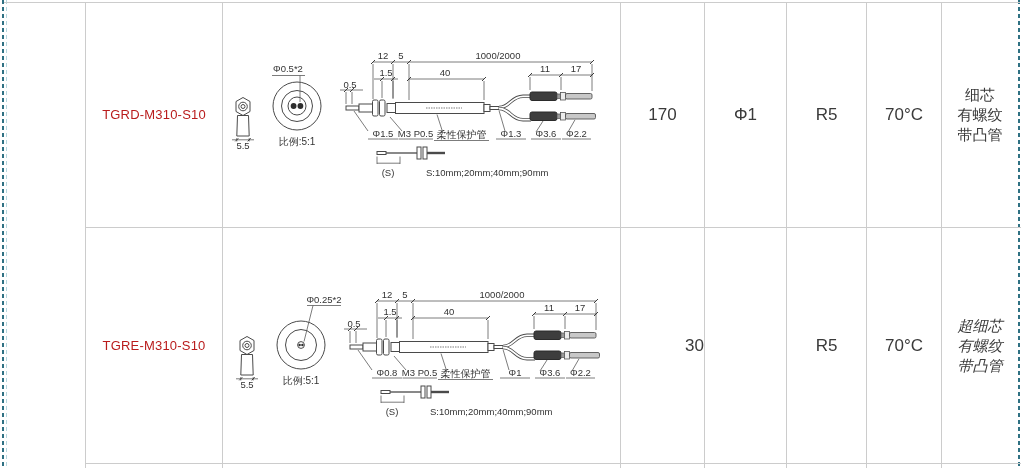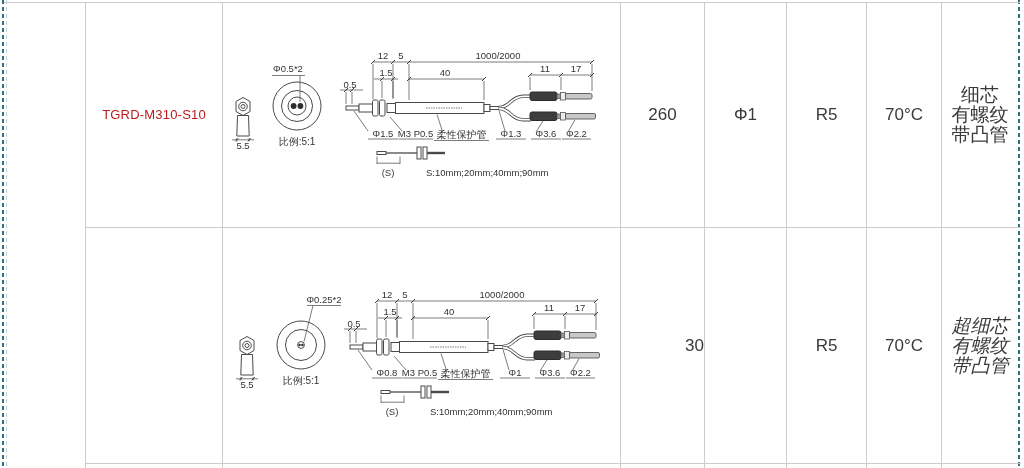--- a/index.html
+++ b/index.html
@@ -9,21 +9,21 @@
   .cutline{position:absolute;top:0;bottom:0;width:2px;
            background:repeating-linear-gradient(180deg,#2f7183 0 4px,transparent 4px 7px);}
   .cutline.sub{width:1px;background:repeating-linear-gradient(180deg,rgba(110,175,190,.5) 0 4px,transparent 4px 7px);}
   
   .vl{position:absolute;top:2px;bottom:0;width:1px;background:#cccccc;}
   .hl{position:absolute;height:1px;background:#cccccc;}
   
   .cell{position:absolute;display:flex;align-items:center;justify-content:center;text-align:center;}
   .model{font-size:13px;color:#b91c1c;letter-spacing:.2px;}
   .val{font-size:17px;color:#3a3a3a;}
-  .desc{font-size:19px;line-height:20px;color:#3a3a3a;}
+  .desc{font-size:15px;line-height:20px;color:#3a3a3a;}
   .desc span{white-space:pre-line;}
   .drawhost{position:absolute;}
   
   svg.sensor-drawing{display:block;overflow:visible;}
   svg.sensor-drawing text{font-family:"Liberation Sans","DejaVu Sans",sans-serif;font-size:9.5px;fill:#333;}
   svg.sensor-drawing .t10{font-size:10px;}
   svg.sensor-drawing path{fill:none;}
   .g-shape rect,.g-shape polygon,.g-shape circle{fill:#ffffff;stroke:#4a4a4a;stroke-width:1;}
   .g-shape circle.fill{fill:#2e2e2e;stroke:none;}
   .g-shape rect.sleeve{fill:#3d3d3d;stroke:#2b2b2b;}
@@ -158,37 +158,40 @@
       <rect x="187" y="107" width="4" height="12"></rect>
       <rect x="193" y="107" width="4" height="12"></rect>
       <path class="w2" d="M197,113 H215"></path>
       <path class="thin" d="M147,116.5 V124 M170,116.5 V124 M147,123.2 H170"></path>
       <text x="158" y="136" text-anchor="middle">(S)</text>
       <text x="196" y="136">S:10mm;20mm;40mm;90mm</text>
     </g>
   </svg>
     </div>
   <div class="cell val" style="left:621px;top:2px;width:83px;height:225px;">
-    <span>260</span>
+    <span>170</span>
   </div>
   <div class="cell val" style="left:705px;top:2px;width:81px;height:225px;">
     <span>Φ1</span>
   </div>
   <div class="cell val" style="left:787px;top:2px;width:79px;height:225px;">
     <span>R5</span>
   </div>
   <div class="cell val" style="left:867px;top:2px;width:74px;height:225px;">
     <span>70°C</span>
   </div>
   <div class="cell desc" style="left:942px;top:2px;width:76px;height:225px;">
     <span>细芯
 有螺纹
 带凸管</span>
   </div>
 
+  <div class="cell model" style="left:86px;top:228px;width:136px;height:235px;">
+    <span>TGRE-M310-S10</span>
+  </div>
   <div class="drawhost" style="left:234px;top:279px;">
       <svg class="sensor-drawing row-r2" width="385" height="150" viewBox="0 0 385 150">
 
     <g class="g-shape">
       <polygon points="13,57.5 20,61.5 20,71.5 13,75.5 6,71.5 6,61.5"></polygon>
       <circle cx="13" cy="66.5" r="4.3"></circle>
       <circle cx="13" cy="66.5" r="2"></circle>
       <polygon points="7.5,75.5 18.5,75.5 19.2,96 6.8,96"></polygon>
       <path class="thin" d="M6.8,98 V101.5 M19.2,98 V101.5 M2,99.8 H24"></path>
       <path class="tick" d="M5.3,101.3 L8.3,98.3 M17.7,101.3 L20.7,98.3"></path>

